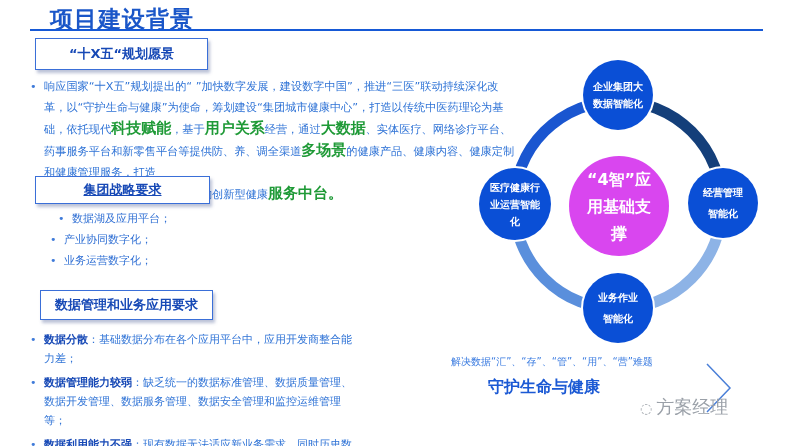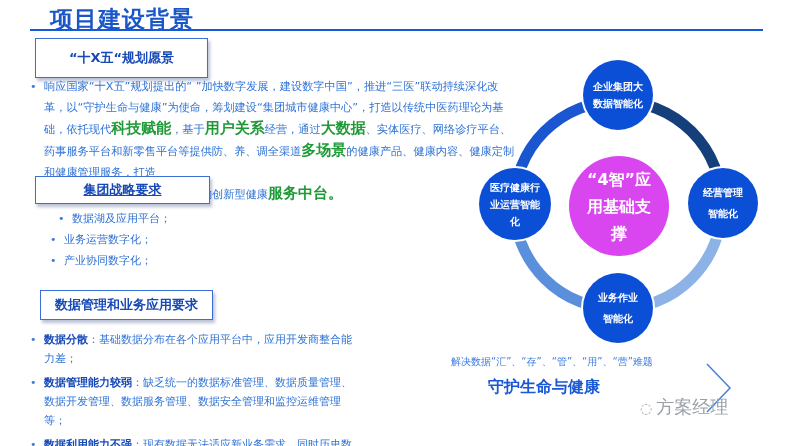--- a/index.html
+++ b/index.html
@@ -27,35 +27,35 @@
   .caption{left:451px;top:355px;font-size:10px;color:#3a7be0;}
   .platform{left:488px;top:377px;font-size:16px;font-weight:bold;color:#1b59d4;}
   .watermark{left:640px;top:395px;font-size:18px;color:#9aa0a8;}
 </style>
 </head>
 <body>
 
 <div class="abs title">项目建设背景</div>
 <div class="abs title-rule"></div>
 
-<div class="box" style="left:35px;top:38px;width:173px;height:40px;">“十X五“规划愿景</div>
+<div class="box" style="left:35px;top:38px;width:173px;height:32px;">“十X五“规划愿景</div>
 
 <div class="abs para">
   <span class="bul">•</span>
   <span class="txt">
     <span>响应国家“十X五”规划提出的“ ”加快数字发展，建设数字中国”，推进“三医”联动持续深化改革，以“守护生命与健康”为使命，筹划建设“集团城市健康中心”，打造以传统中医药理论为基础，依托现代</span><span class="g">科技赋能</span><span>，基于</span><span class="g">用户关系</span><span>经营，通过</span><span class="g">大数据</span><span>、实体医疗、网络诊疗平台、药事服务平台和新零售平台等提供防、养、调全渠道</span><span class="g">多场景</span><span>的健康产品、健康内容、健康定制和健康管理服务，打造</span><br><span class="g">一站式</span><span>解决目标用户健康问题的创新型健康</span><span class="g">服务中台</span><span class="g">。</span>
   </span>
 </div>
 
 <div class="box" style="left:35px;top:176px;width:175px;height:28px;text-decoration:underline;">集团战略要求</div>
 
 <div class="abs list" style="left:50px;top:208px;">
   <div class="li" style="margin-left:8px;">数据湖及应用平台；</div>
+  <div class="li">产业协同数字化；</div>
   <div class="li">业务运营数字化；</div>
-  <div class="li">产业协同数字化；</div>
 </div>
 
 <div class="box" style="left:40px;top:290px;width:173px;height:30px;">数据管理和业务应用要求</div>
 
 <div class="abs dlist">
   <div class="item"><b>数据分散</b><span>：</span><span>基础数据分布在各个应用平台中，应用开发商整合能力差；</span></div>
   <div class="item"><b>数据管理能力较弱</b><span>：</span><span>缺乏统一的数据标准管理、数据质量管理、数据开发管理、数据服务管理、数据安全管理和监控运维管理等；</span></div>
   <div class="item"><b>数据利用能力不强</b><span>：</span><span>现有数据无法适应新业务需求，同时历史数据无法并入新的系统再利用。</span></div>
 </div>
 

